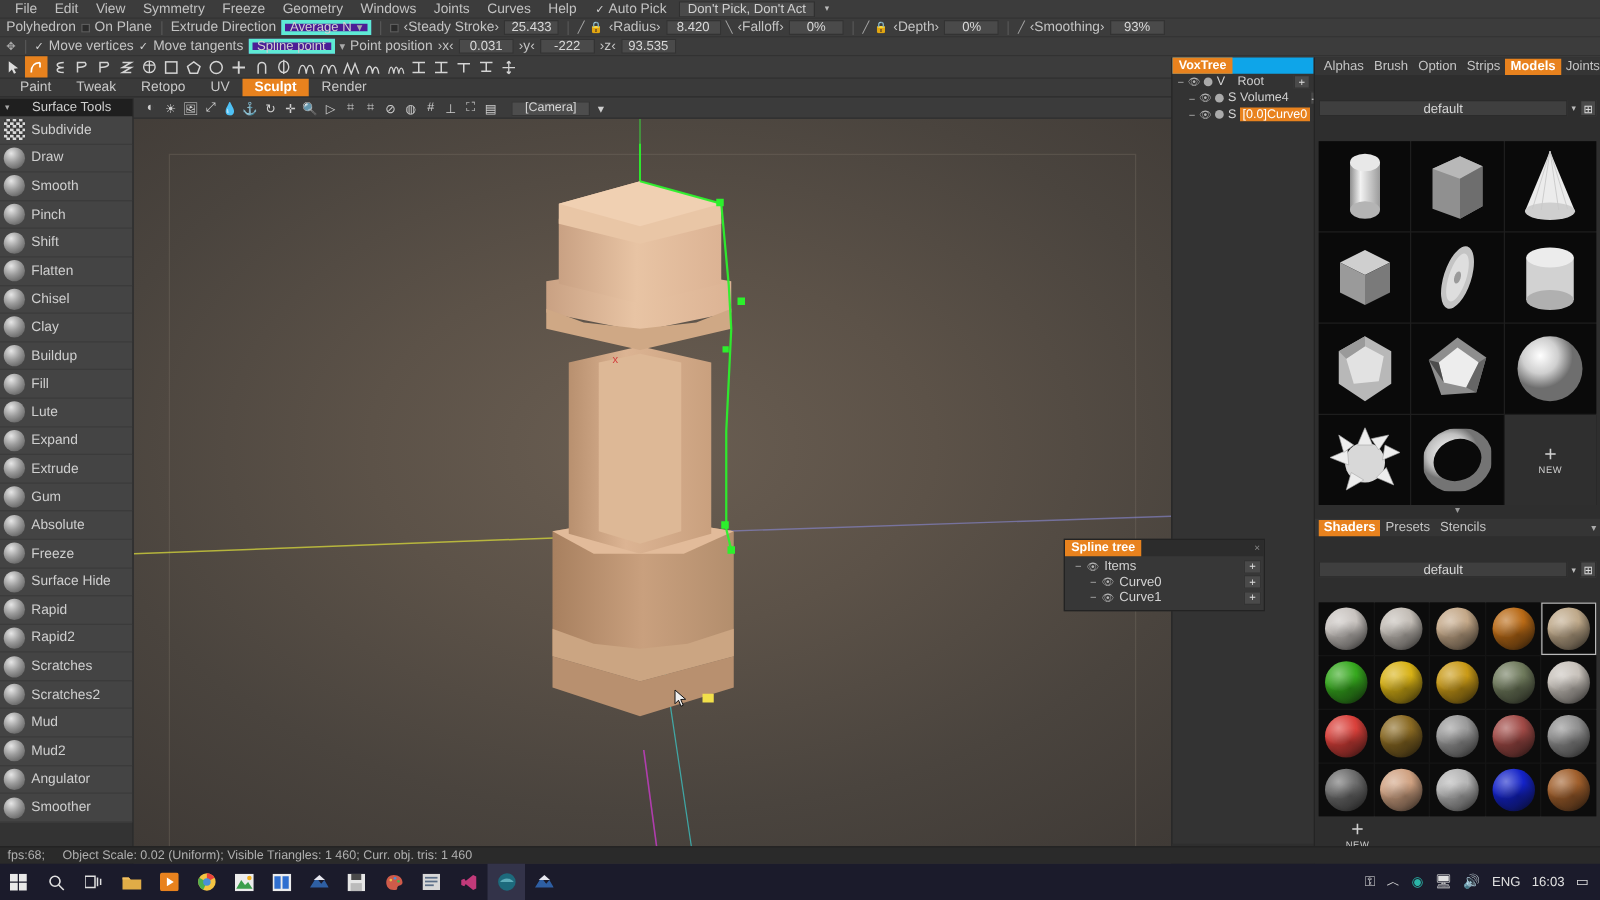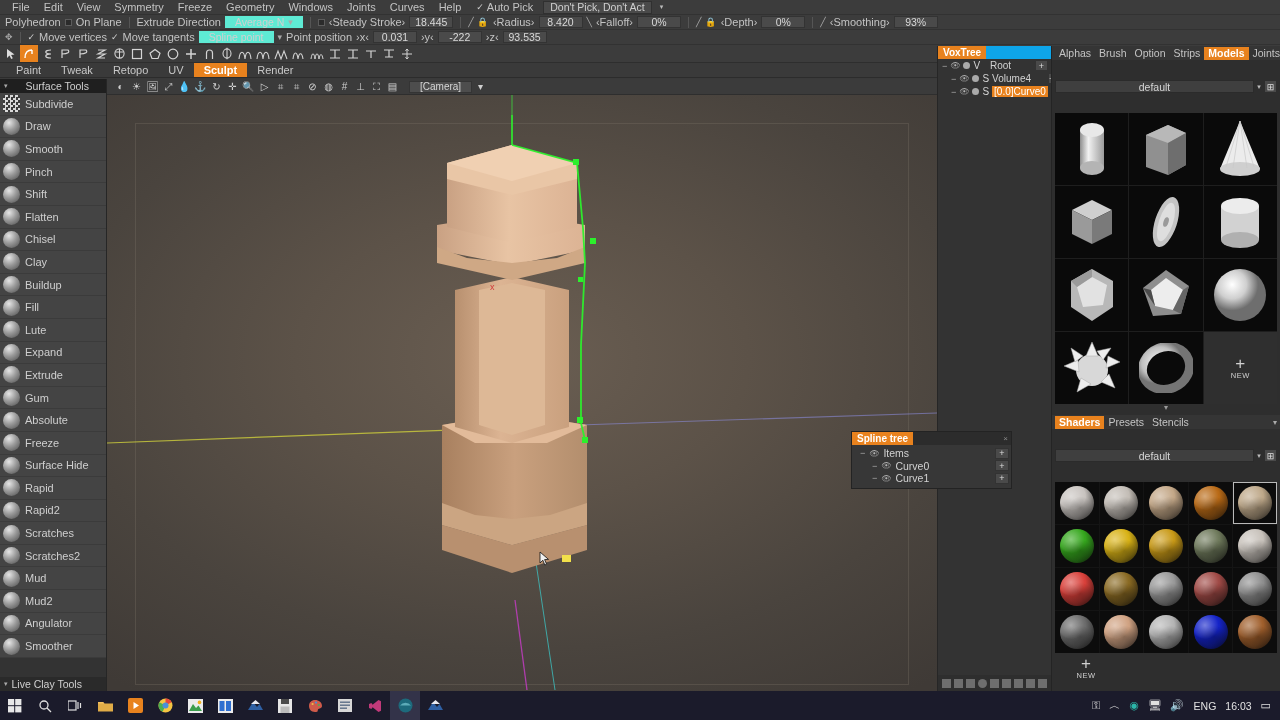--- a/index.html
+++ b/index.html
@@ -30,21 +30,21 @@
     height:13px; line-height:12px; padding:0 6px; font-size:10.5px; color:#cfcfcf;
     display:flex; align-items:center; }
   .mb-arrow { margin-left:8px; font-size:7px; color:#bbb; }
 
   
   .optbar { height:15px; background:#3c3c3c; display:flex; align-items:center;
     padding-left:5px; gap:4px; border-bottom:1px solid #323232; }
   .opt-label { font-size:11px; color:#c3c3c3; }
   .sq-chk { width:7px; height:7px; background:#2b2b2b; border:1px solid #5c5c5c;
     display:inline-block; }
-  .opt-combo { background:#4c1d95; border:6px solid #5eead4; height:12px;
+  .opt-combo { background:#4c1d95; border:3px solid #5eead4; height:12px;
     display:flex; align-items:center; padding:0 4px; font-size:10.5px; color:#d0d0d0; gap:4px;}
   .opt-val { background:#4a4a4a; border:1px solid #333; min-width:44px; height:12px;
     display:flex; align-items:center; justify-content:center; font-size:10.5px; color:#d8d8d8; }
   .sep { width:1px; height:11px; background:#555; margin:0 3px; }
   .mini-ico { font-size:9px; color:#a9a9a9; }
 
   
   .toolstrip { height:18px; background:#3c3c3c; display:flex; align-items:center;
     padding-left:2px; border-bottom:1px solid #2e2e2e; }
   .ts-btn { width:18px; height:17px; display:flex; align-items:center;
@@ -240,21 +240,21 @@
     <span class="opt-label">On Plane</span>
     <span class="sep"></span>
     <span class="opt-label">Extrude Direction</span>
     <span class="opt-combo">
       <span>Average N</span>
       <span class="mini-ico">▾</span>
     </span>
     <span class="sep"></span>
     <span class="sq-chk"></span>
     <span class="opt-label">‹Steady Stroke›</span>
-    <span class="opt-val">18.445</span>
+    <span class="opt-val">25.433</span>
     <span class="sep"></span>
     <span class="mini-ico">╱</span>
     <span class="mini-ico">🔒</span>
     <span class="opt-label">‹Radius›</span>
     <span class="opt-val">8.420</span>
     <span class="mini-ico">╲</span>
     <span class="opt-label">‹Falloff›</span>
     <span class="opt-val">0%</span>
     <span class="sep"></span>
     <span class="mini-ico">╱</span>
@@ -923,20 +923,24 @@
         <div class="scell">
           <div class="sball" style="background: radial-gradient(circle at 36% 30%, rgb(160, 95, 44) 0%, rgb(160, 95, 44) 40%, rgba(0, 0, 0, 0.55) 100%);"></div>
         </div>
       </div>
     <div class="snew">
       <span class="plus-big">+</span>
       <span class="new-lbl">NEW</span>
     </div>
   </div>
 
+  <div class="statusbar">
+    <span class="st-text">fps:68;</span>
+    <span class="st-text">Object Scale: 0.02 (Uniform); Visible Triangles: 1 460; Curr. obj. tris: 1 460</span>
+  </div>
 
   <div class="taskbar">
     <div class="tbi">
       <svg width="14" height="14" viewBox="0 0 14 14">
           <rect x="0" y="0" width="6.2" height="6.2" fill="#e8e8e8"></rect>
           <rect x="7.2" y="0" width="6.2" height="6.2" fill="#e8e8e8"></rect>
           <rect x="0" y="7.2" width="6.2" height="6.2" fill="#e8e8e8"></rect>
           <rect x="7.2" y="7.2" width="6.2" height="6.2" fill="#e8e8e8"></rect>
         </svg>
       </div>

